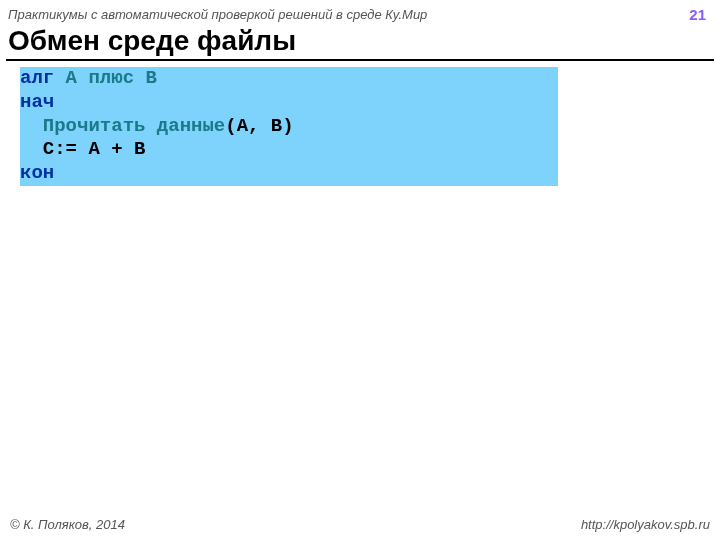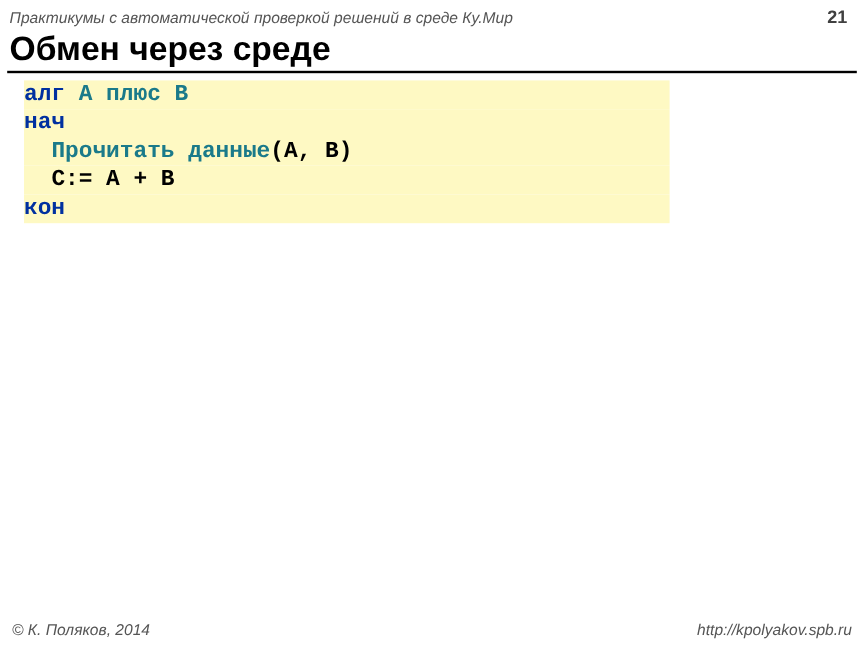--- a/index.html
+++ b/index.html
@@ -18,21 +18,21 @@
     padding: 6px 14px 2px 8px;
   }
   .header-text {
     font-size: 13px;
     font-style: italic;
     color: #555;
   }
   .page-num {
     font-size: 15px;
     font-weight: bold;
-    color: #404040;
+    color: #8b5cf6;
   }
   .title {
     font-size: 28px;
     font-weight: bold;
     color: #000;
     padding: 0 8px 2px 8px;
   }
   .title-line {
     border: none;
     border-top: 2px solid #000;
@@ -40,21 +40,21 @@
   }
   .code-block {
     margin: 0 0 0 20px;
     width: 538px;
     font-family: "Courier New", monospace;
     font-size: 19px;
     font-weight: bold;
     line-height: 1.25;
   }
   .code-line {
-    background: #fef9c3;
+    background: #7dd3fc;
     white-space: pre;
     color: #000;
   }
   .kw   { color: #0030a0; }
   .name { color: #1a7a8a; }
   .type { color: #b02020; }
   .call { color: #1a7a8a; margin-top: 44px; }
   .footer {
     position: absolute;
     bottom: 8px;
@@ -69,21 +69,21 @@
   }
 </style>
 </head>
 <body>
 
 <div class="header">
   <span class="header-text">Практикумы с автоматической проверкой решений в среде Ку.Мир</span>
   <span class="page-num">21</span>
 </div>
 
-<div class="title">Обмен через среде</div>
+<div class="title">Обмен среде файлы</div>
 <hr class="title-line">
 
 <div class="code-block">
   <div class="code-line"><span class="kw">алг</span><span class="name"> A плюс B</span></div>
   <div class="code-line"><span class="kw">нач</span></div>
   <div class="code-line"><span>  </span><span class="call">Прочитать данные</span><span>(A, B)</span></div>
   <div class="code-line"><span>  </span><span>C:= A + B</span></div>
   <div class="code-line"><span class="kw">кон</span></div>
 </div>
 

